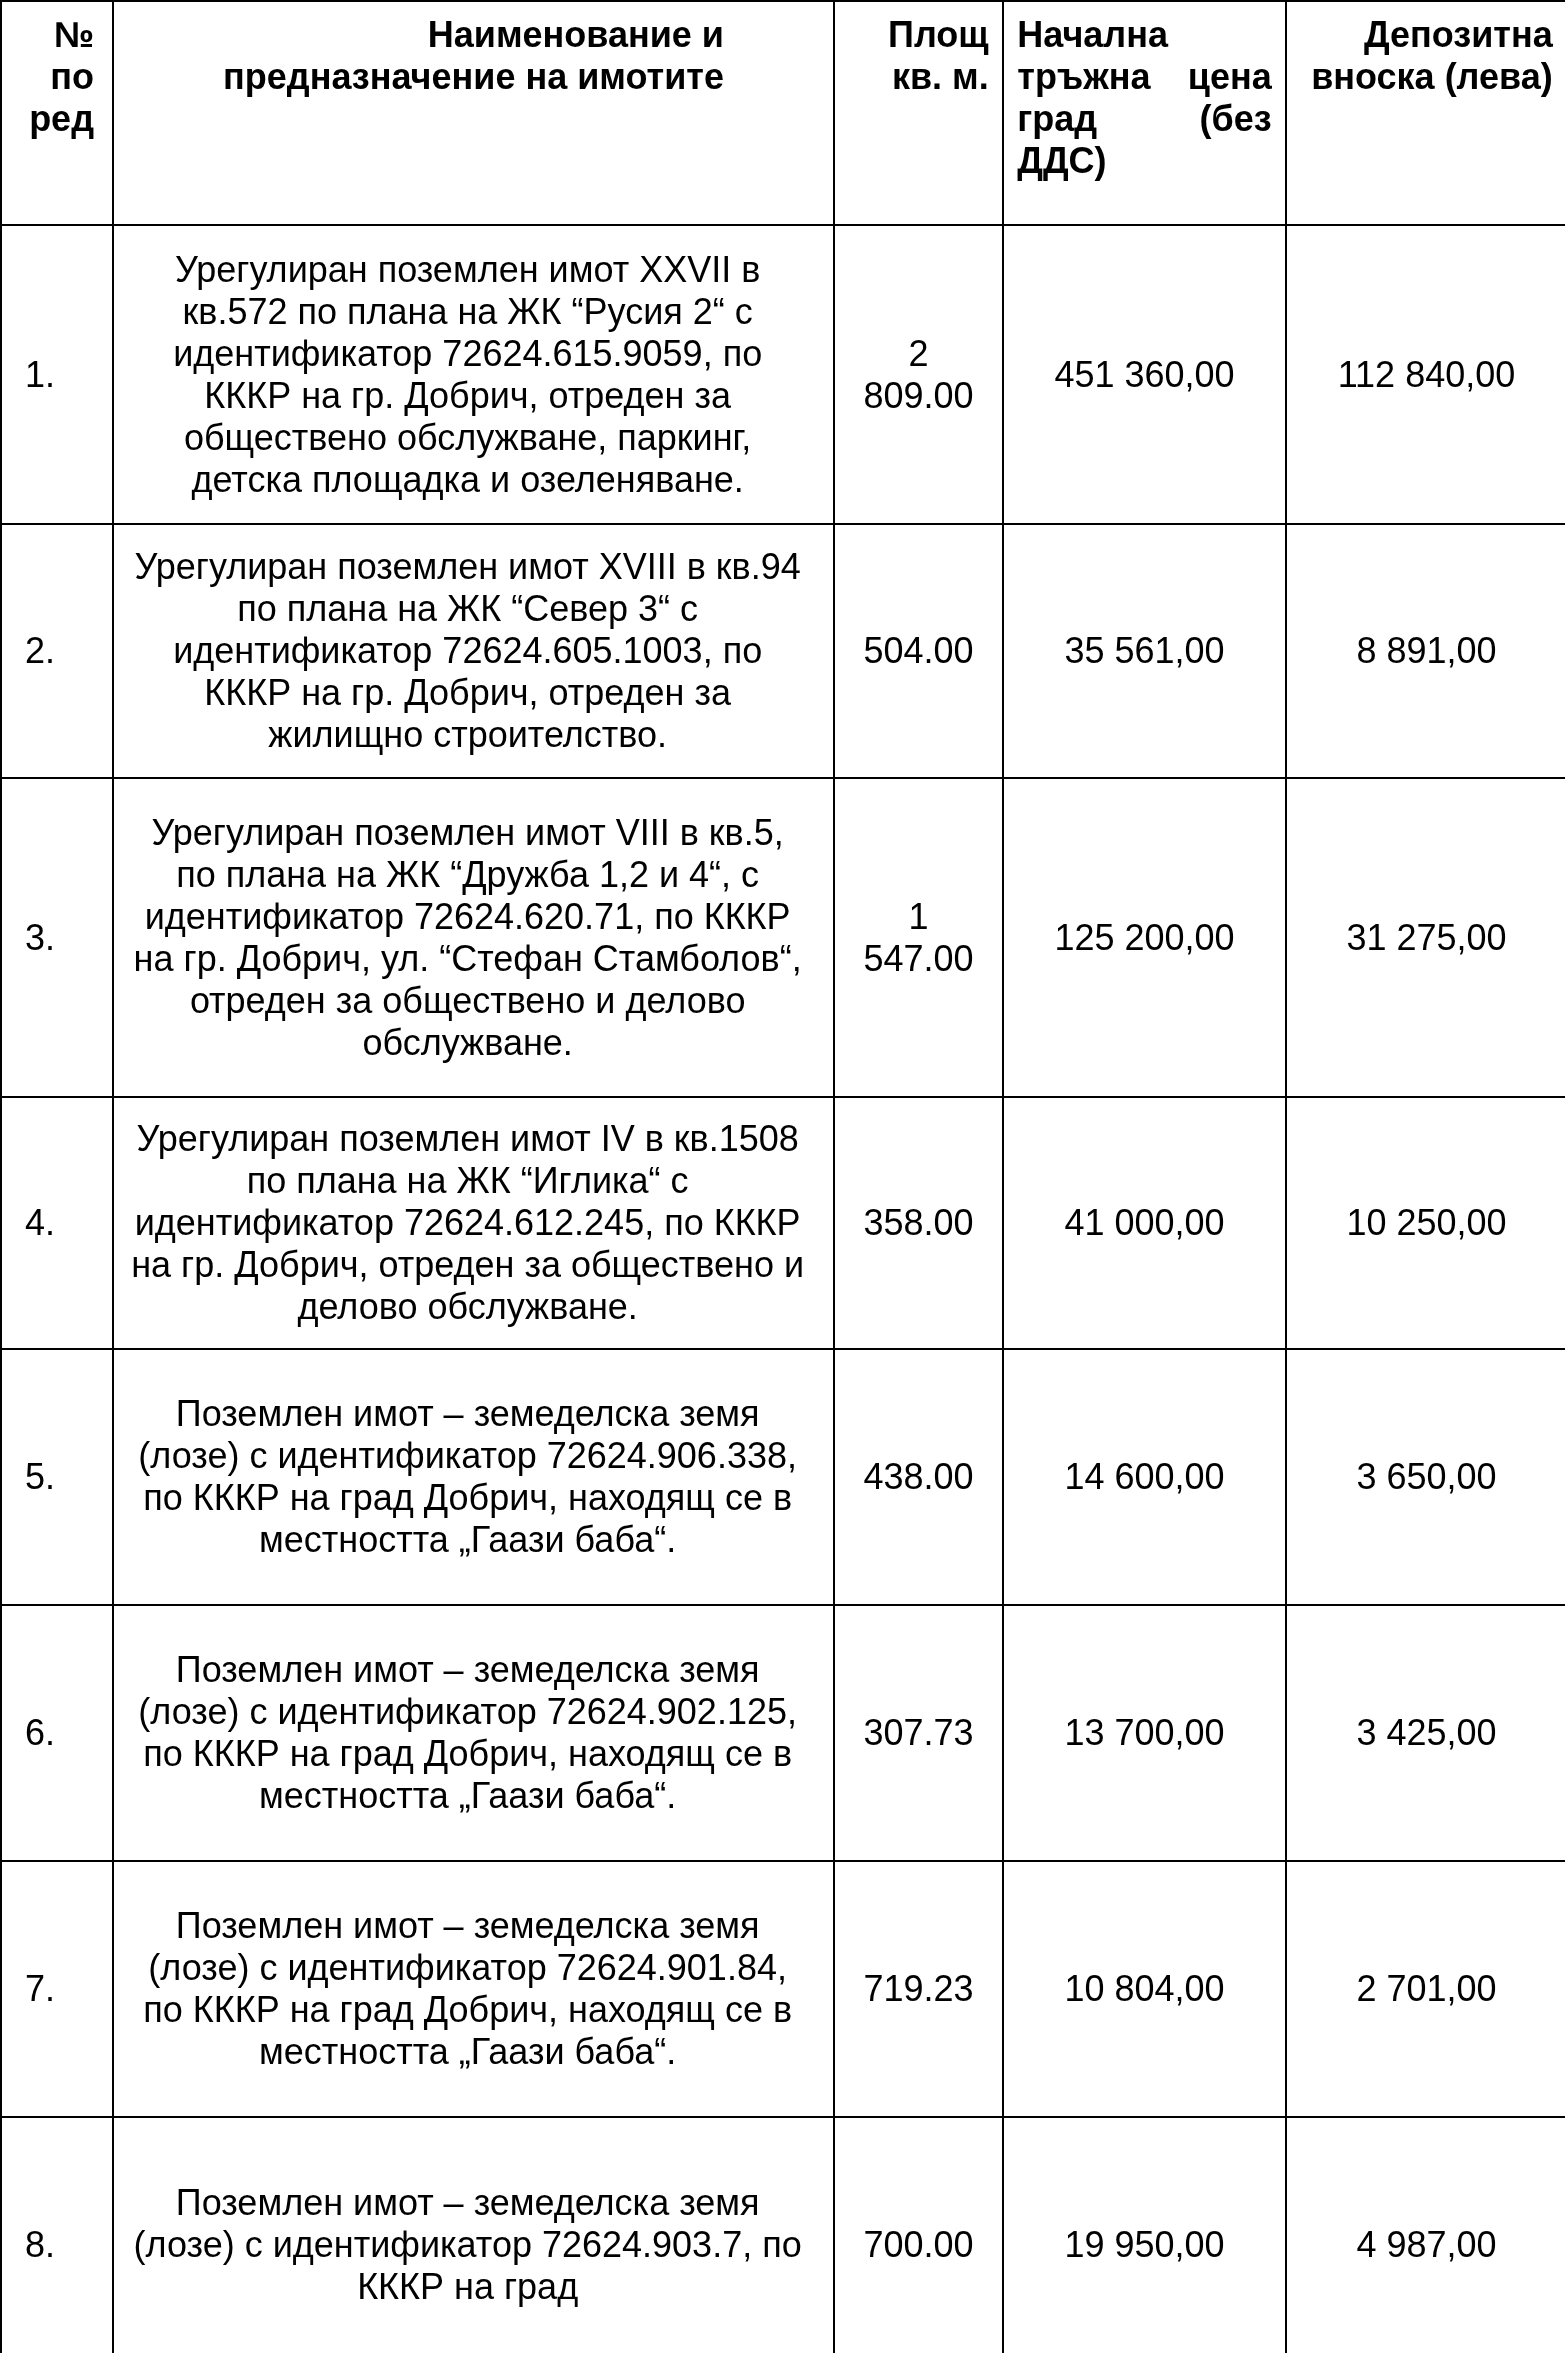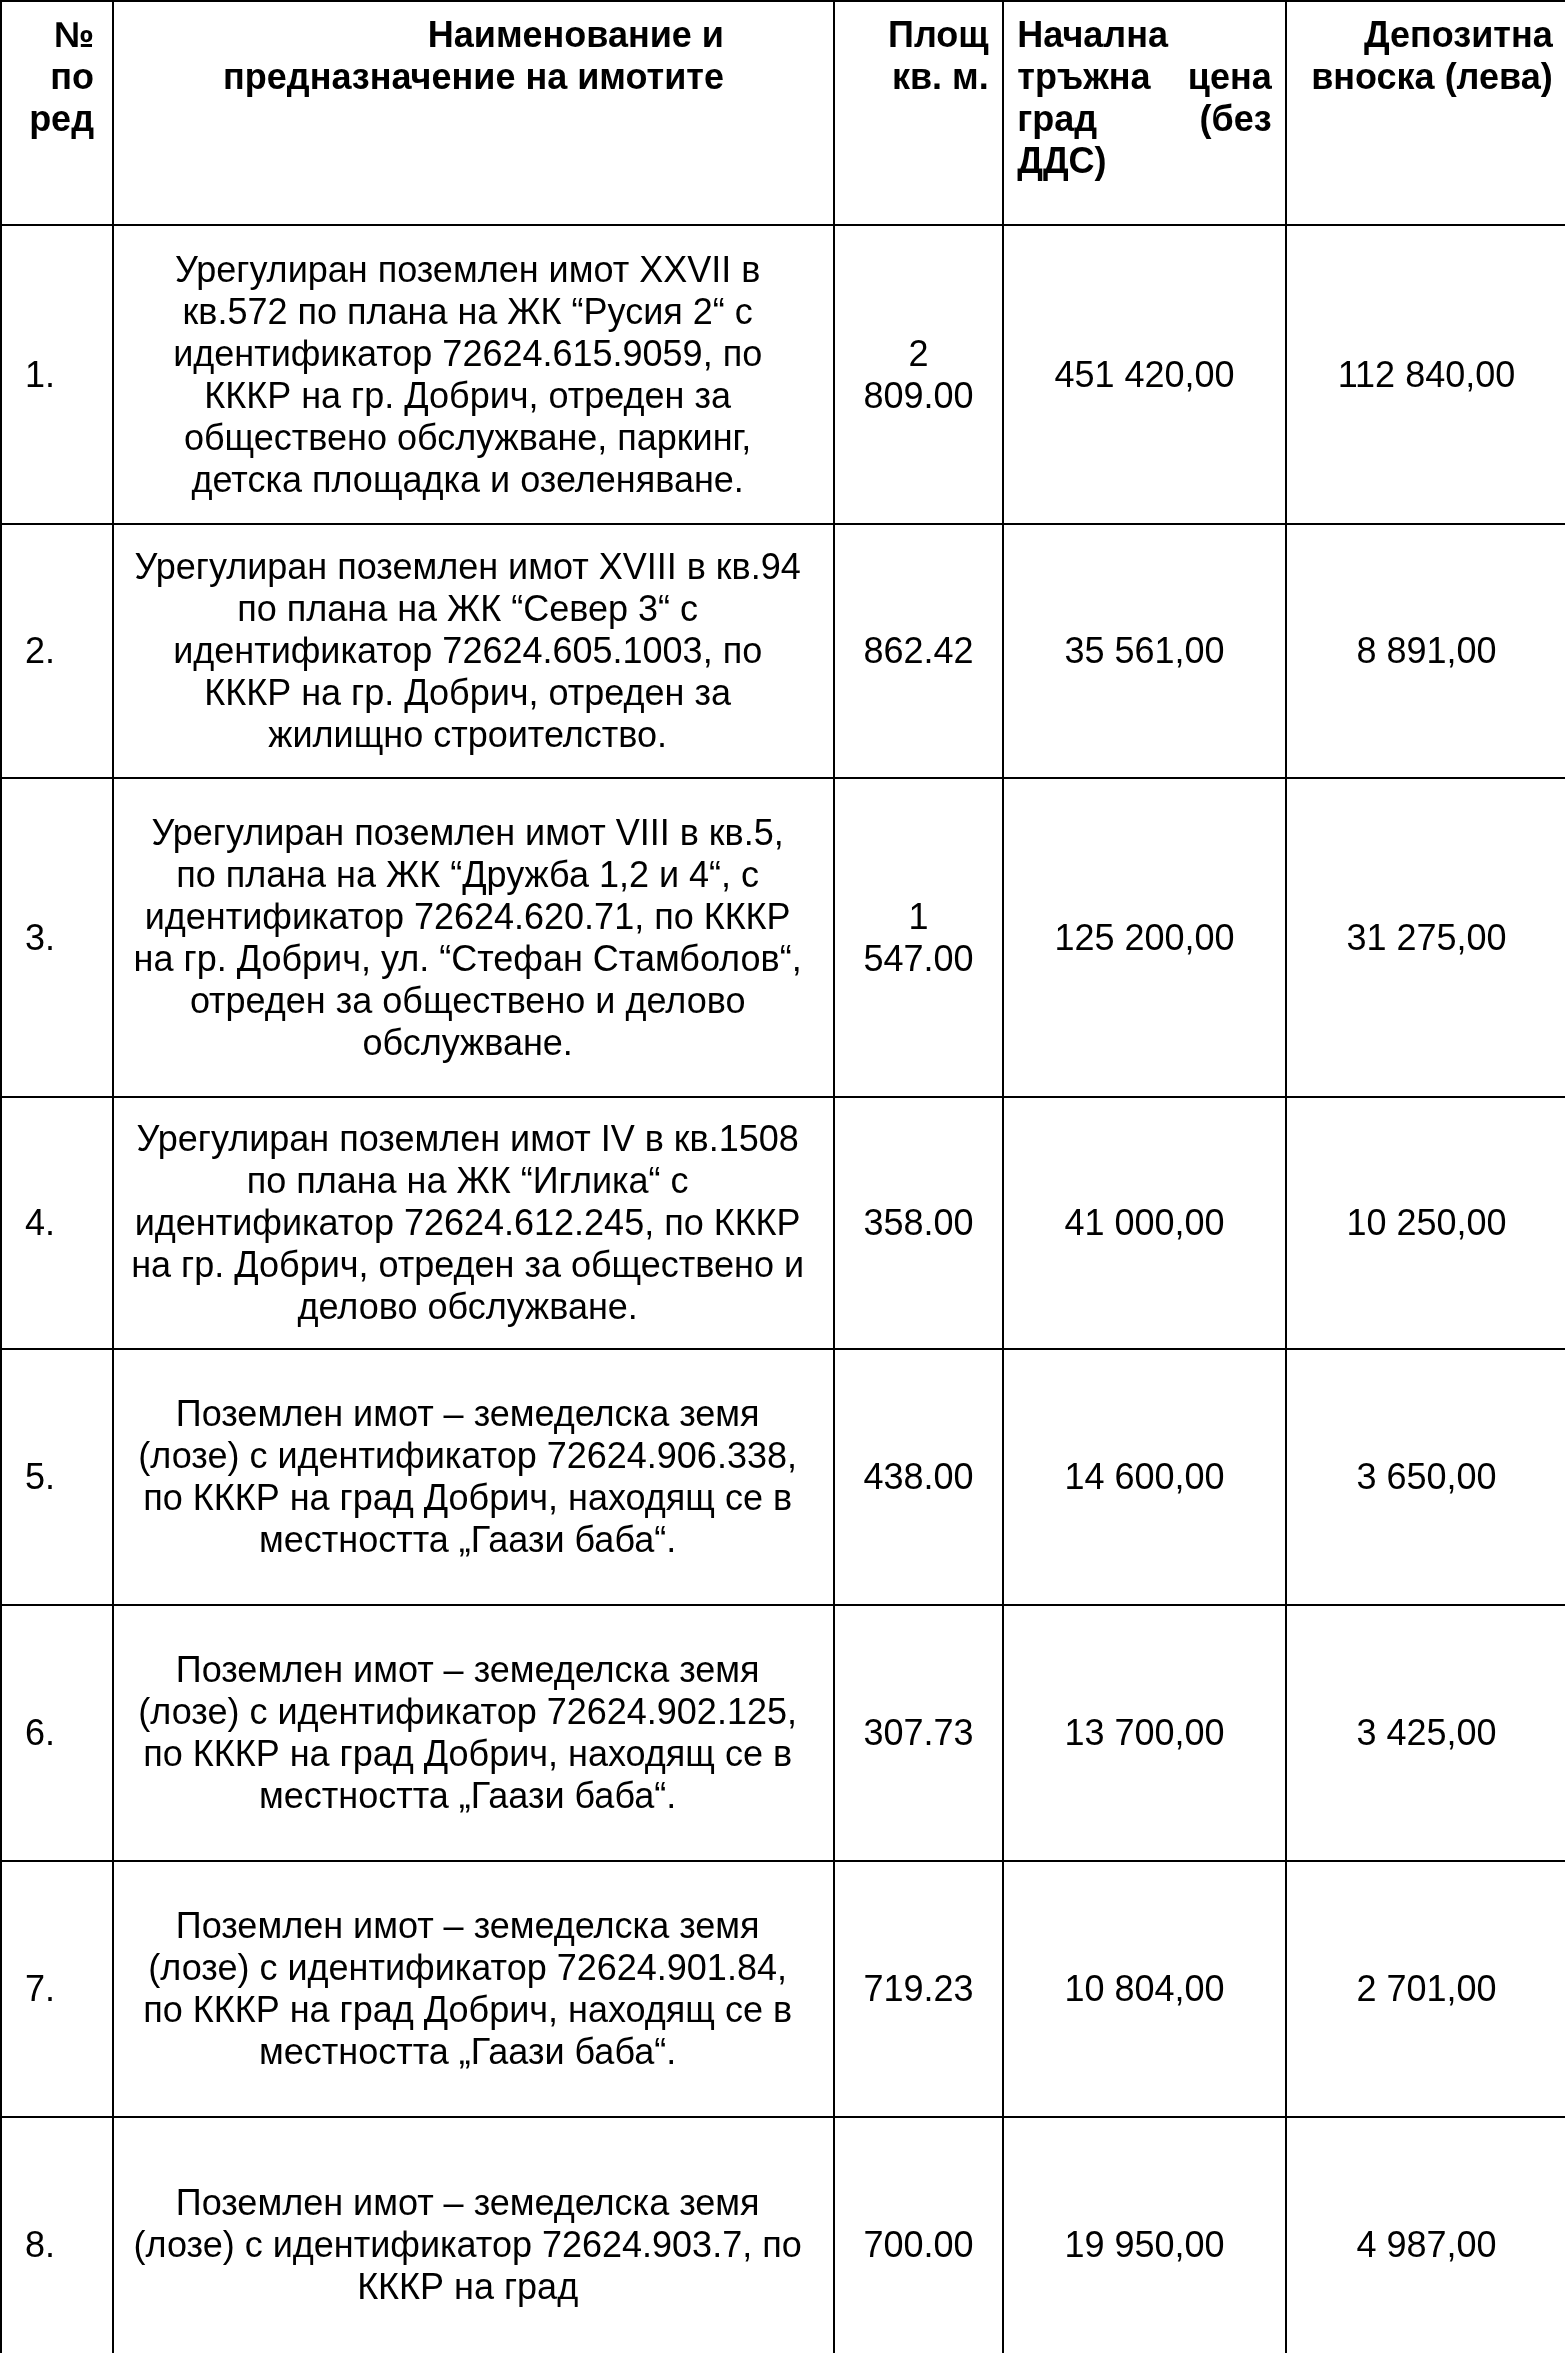--- a/index.html
+++ b/index.html
@@ -72,27 +72,27 @@
       <th class="c-price">Начална тръжна цена град (без ДДС)</th>
       <th class="c-deposit">Депозитна вноска (лева)</th>
     </tr>
   </thead>
   <tbody>
     <tr>
       <td class="c-num">1.</td>
       <td class="c-name">Урегулиран поземлен имот XXVII в кв.572 по плана на ЖК “Русия 2“ с идентификатор 72624.615.9059, по КККР на гр. Добрич, отреден за обществено обслужване, паркинг, детска площадка и озеленяване.</td>
       <td class="c-area">2
 809.00</td>
-      <td class="c-price">451 420,00</td>
+      <td class="c-price">451 360,00</td>
       <td class="c-deposit">112 840,00</td>
     </tr>
     <tr>
       <td class="c-num">2.</td>
       <td class="c-name">Урегулиран поземлен имот XVIII в кв.94 по плана на ЖК “Север 3“ с идентификатор 72624.605.1003, по КККР на гр. Добрич, отреден за жилищно строителство.</td>
-      <td class="c-area">862.42</td>
+      <td class="c-area">504.00</td>
       <td class="c-price">35 561,00</td>
       <td class="c-deposit">8 891,00</td>
     </tr>
     <tr>
       <td class="c-num">3.</td>
       <td class="c-name">Урегулиран поземлен имот VIII в кв.5, по плана на ЖК “Дружба 1,2 и 4“, с идентификатор 72624.620.71, по КККР на гр. Добрич, ул. “Стефан Стамболов“, отреден за обществено и делово обслужване.</td>
       <td class="c-area">1
 547.00</td>
       <td class="c-price">125 200,00</td>
       <td class="c-deposit">31 275,00</td>

